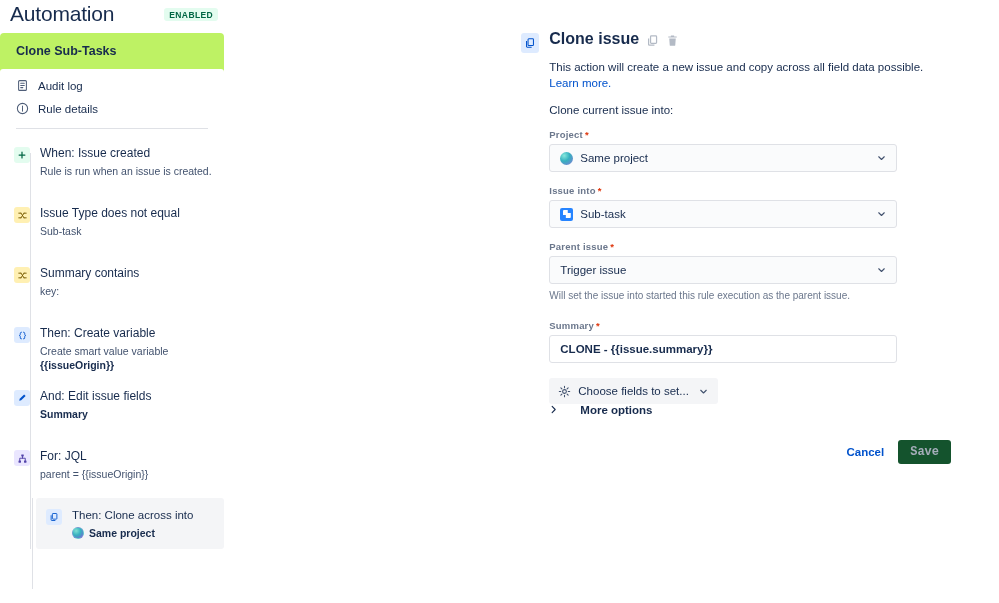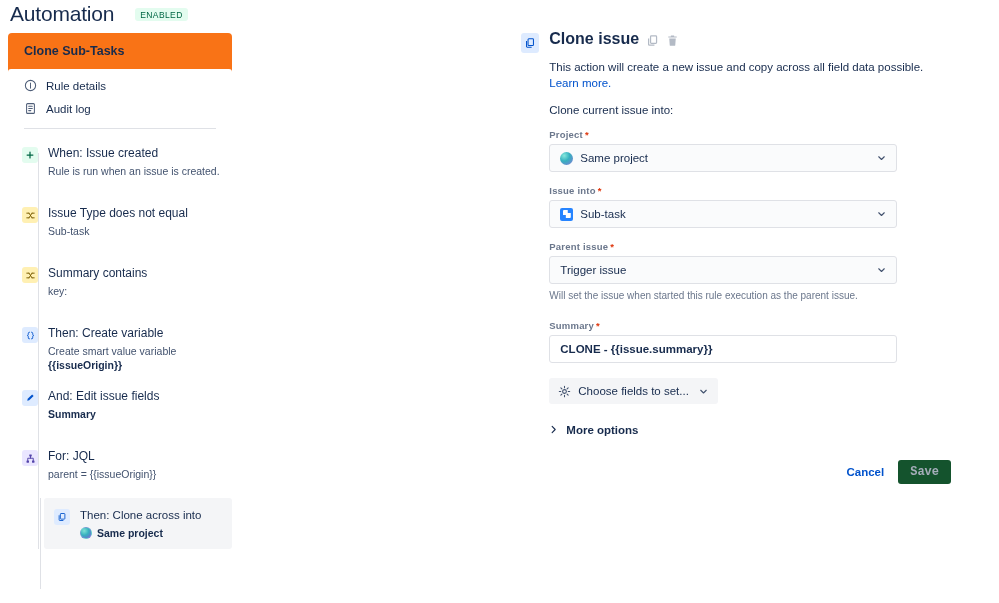--- a/index.html
+++ b/index.html
@@ -15,32 +15,32 @@
   
   .topbar {
     position: absolute; left: 0; top: 0; width: 999px; height: 28px;
     display: flex; align-items: center; padding-left: 10px;
   }
   .app-title {
     font-size: 21px; font-weight: 400; color: #172B4D;
     letter-spacing: -0.2px; line-height: 24px;
   }
   .enabled-badge {
-    margin-left: 21px;
+    margin-left: 50px;
     background: #E3FCEF; color: #006644;
-    font-size: 8.5px; font-weight: normal; letter-spacing: .4px;
+    font-size: 8.5px; font-weight: bold; letter-spacing: .4px;
     padding: 2px 5px 1px 5px; border-radius: 3px;
     text-transform: uppercase;
   }
 
   
   .left-panel {
-    position: absolute; left: 8px; top: 33px;
+    position: absolute; left: 0; top: 33px;
     width: 224px; height: 570px;
-    background: #f97316;
+    background: #bef264;
     border-radius: 4px 4px 0 0;
   }
   .rule-name {
     font-size: 12.5px; font-weight: bold; color: #172B4D;
     padding: 11px 0 10px 16px;
   }
   .left-inner {
     position: absolute; left: 0; top: 36px; width: 224px; height: 534px;
     background: #ffffff;
     border-radius: 3px 3px 0 0;
@@ -178,21 +178,21 @@
     margin-top: 15px;
     display:inline-flex; align-items:center; gap:7px;
     height: 26px; padding: 0 9px 0 9px;
     background:#F4F5F7; border:none; border-radius:3px;
     font-size: 11.5px; color:#172B4D; cursor:pointer;
     font-family: "Liberation Sans", sans-serif;
   }
   .gear-icon { width:13px; height:13px; color:#42526E; }
   .chooser-chev { width:11px; height:11px; color:#42526E; margin-left:2px;}
   .more-options {
-    margin-top: 20px; display:flex; align-items:flex-start; gap:8px;
+    display:flex; align-items:flex-start; gap:22px;
     font-size: 11.5px; font-weight:bold; color:#172B4D; cursor:pointer;
   }
   .caret-right { width:9px; height:9px; color:#172B4D; }
   .actions {
     margin-top: 24px; width: 430px;
     display:flex; justify-content:flex-end; align-items:center; gap:6px;
   }
   .btn-cancel {
     background:none; border:none; color:#0052CC; font-size:11.5px;
     font-weight:bold; padding: 5px 8px; cursor:pointer;
@@ -211,39 +211,39 @@
 
   <div class="topbar">
     <div class="app-title">Automation</div>
     <div class="enabled-badge">ENABLED</div>
   </div>
 
   <div class="left-panel">
     <div class="rule-name">Clone Sub-Tasks</div>
 
     <div class="left-inner">
+
+      <div class="nav-item">
+        <span class="nav-icon">
+          <svg viewBox="0 0 16 16" fill="none" stroke="currentColor" stroke-width="1.3">
+            <rect x="3.2" y="2" width="9.6" height="12" rx="1.2"></rect>
+            <path d="M5.8 5.3h4.4M5.8 8h4.4M5.8 10.6h2.6" stroke-linecap="round"></path>
+          </svg>
+        </span>
+        <span>Audit log</span>
+      </div>
 
       <div class="nav-item">
         <span class="nav-icon">
           <svg viewBox="0 0 16 16" fill="none" stroke="currentColor" stroke-width="1.3">
             <circle cx="8" cy="8" r="6.3"></circle>
               <path d="M8 7.2v4M8 5.1v.9" stroke-linecap="round"></path>
           </svg>
         </span>
         <span>Rule details</span>
-      </div>
-
-      <div class="nav-item">
-        <span class="nav-icon">
-          <svg viewBox="0 0 16 16" fill="none" stroke="currentColor" stroke-width="1.3">
-            <rect x="3.2" y="2" width="9.6" height="12" rx="1.2"></rect>
-            <path d="M5.8 5.3h4.4M5.8 8h4.4M5.8 10.6h2.6" stroke-linecap="round"></path>
-          </svg>
-        </span>
-        <span>Audit log</span>
       </div>
 
       <div class="nav-sep"></div>
 
       <div class="chain">
         <div class="chain-line"></div>
 
         <div class="step">
           <div class="step-badge badge-trigger">
             <svg viewBox="0 0 16 16" width="10" height="10" stroke="#006644" stroke-width="2" stroke-linecap="round">
@@ -418,21 +418,21 @@
             <span>Parent issue</span><span class="req">*</span>
           </div>
           <div class="select-box wide">
             <span>Trigger issue</span>
             <span class="chev">
               <svg viewBox="0 0 16 16" fill="none" stroke="currentColor" stroke-width="1.6" stroke-linecap="round" stroke-linejoin="round">
                   <path d="M4 6.2l4 4 4-4"></path>
                 </svg>
             </span>
           </div>
-          <div class="help-text">Will set the issue when started this rule execution as the parent issue.</div>
+          <div class="help-text">Will set the issue into started this rule execution as the parent issue.</div>
         </div>
 
         
         <div class="field-group" style="margin-top:17px;">
           <div class="field-label">
             <span>Summary</span><span class="req">*</span>
           </div>
           <input class="text-input" type="text" value="CLONE - {{issue.summary}}" style="">
         </div>
 

